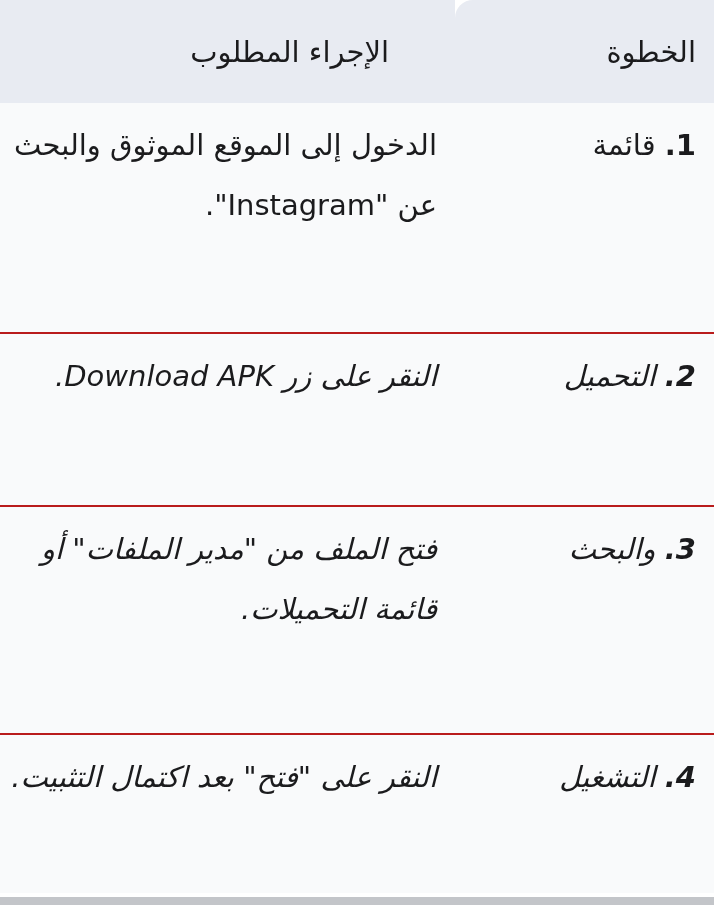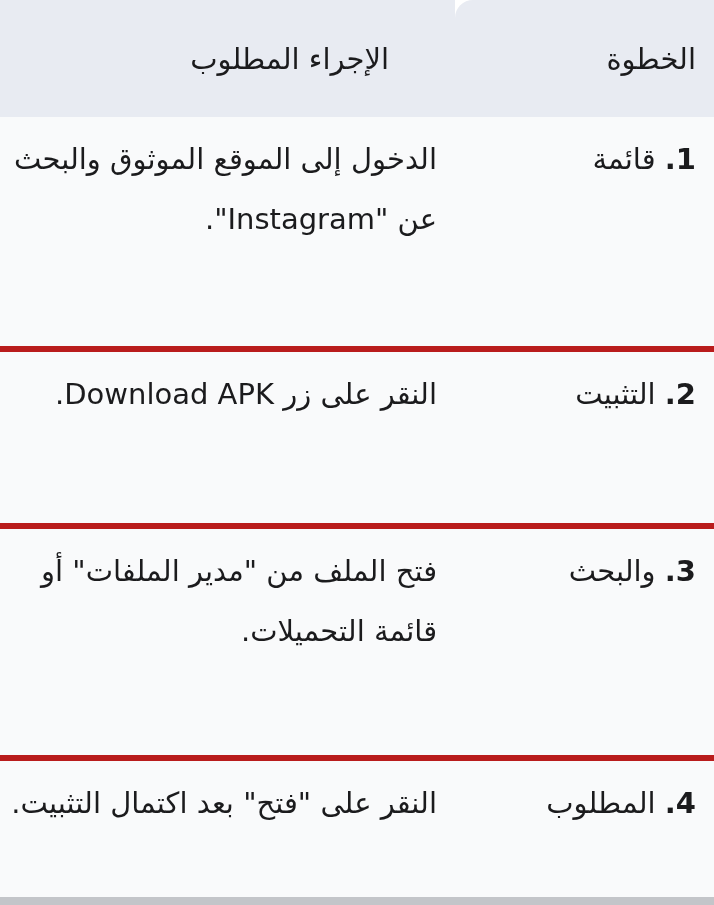--- a/index.html
+++ b/index.html
@@ -19,41 +19,41 @@
     font-size:29px;
   }
   col.c-step{width:259px;}
   col.c-action{width:455px;}
   thead th{
     background:#e8ebf2;
     height:103px;
     font-weight:400;
     vertical-align:middle;
     text-align:start;
-    padding:7px;
+    padding:0;
     padding-inline-start:18px;
   }
   thead th.h-step{
     border-start-start-radius:0;
     border-start-end-radius:18px; 
     margin-top:21px;
   }
   thead th.h-action{
     padding-inline-start:66px;
   }
   tbody td{
     background:#f9fafb;
     vertical-align:top;
     text-align:start;
     line-height:60px;
     padding:12px 0 0 0;
     padding-inline-start:18px;
     padding-inline-end:10px;
   }
-  tbody tr + tr td{border-top:6px solid #b91c1c;}
+  tbody tr + tr td{border-top:2px solid #b91c1c;font-style:italic;}
   tr.r0 td{height:217px;margin-left:24px;}  
   tr.r1 td{height:159px;}
   tr.r2 td{height:214px;}
   tr.r3 td{height:146px;}
   .num{font-weight:600;}
   .bottom-bar{
     position:absolute;
     left:0;bottom:0;
     width:714px;height:8px;
     background:#c3c5c9;
@@ -80,39 +80,39 @@
       <span class="num">1.</span>
       <span class="step-word">قائمة</span>
     </td>
     <td class="action-cell">
       <span class="action-text">الدخول إلى الموقع الموثوق والبحث عن "Instagram".</span>
     </td>
   </tr>
         <tr class="r1">
     <td class="step-cell">
       <span class="num">2.</span>
-      <span class="step-word">التثبيت</span>
+      <span class="step-word">التحميل</span>
     </td>
     <td class="action-cell">
       <span class="action-text">النقر على زر Download APK.</span>
     </td>
   </tr>
         <tr class="r2">
     <td class="step-cell">
       <span class="num">3.</span>
       <span class="step-word">والبحث</span>
     </td>
     <td class="action-cell">
       <span class="action-text">فتح الملف من "مدير الملفات" أو قائمة التحميلات.</span>
     </td>
   </tr>
         <tr class="r3">
     <td class="step-cell">
       <span class="num">4.</span>
-      <span class="step-word">المطلوب</span>
+      <span class="step-word">التشغيل</span>
     </td>
     <td class="action-cell">
       <span class="action-text">النقر على "فتح" بعد اكتمال التثبيت.</span>
     </td>
   </tr>
       </tbody>
   </table>
 
   <div class="bottom-bar"></div>
 </div>

